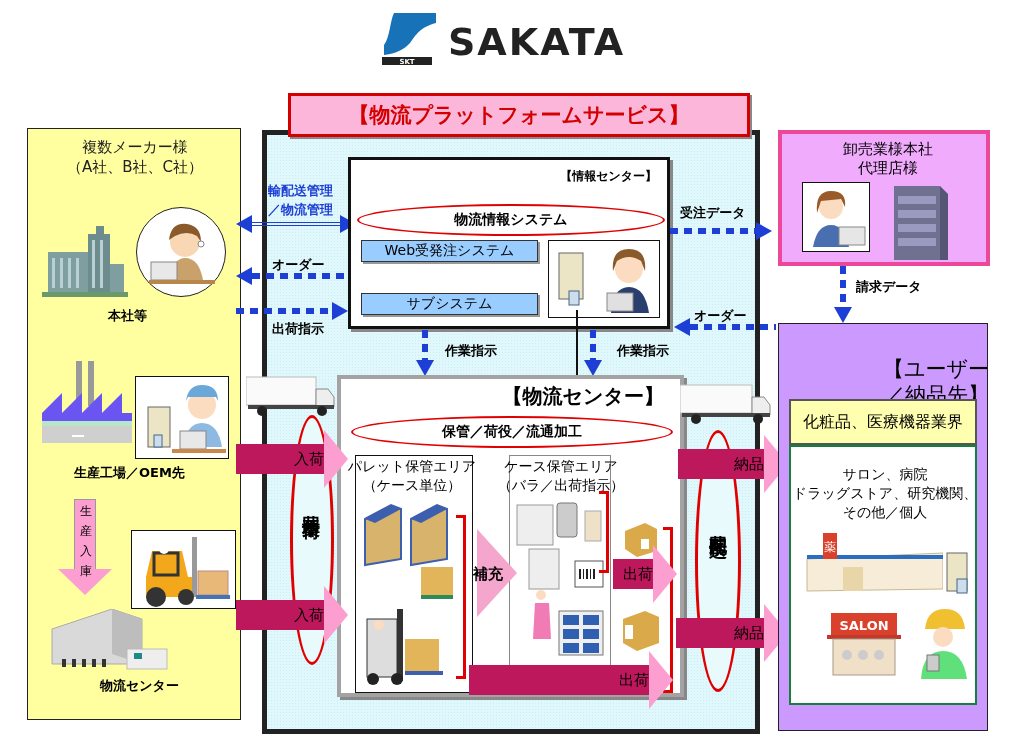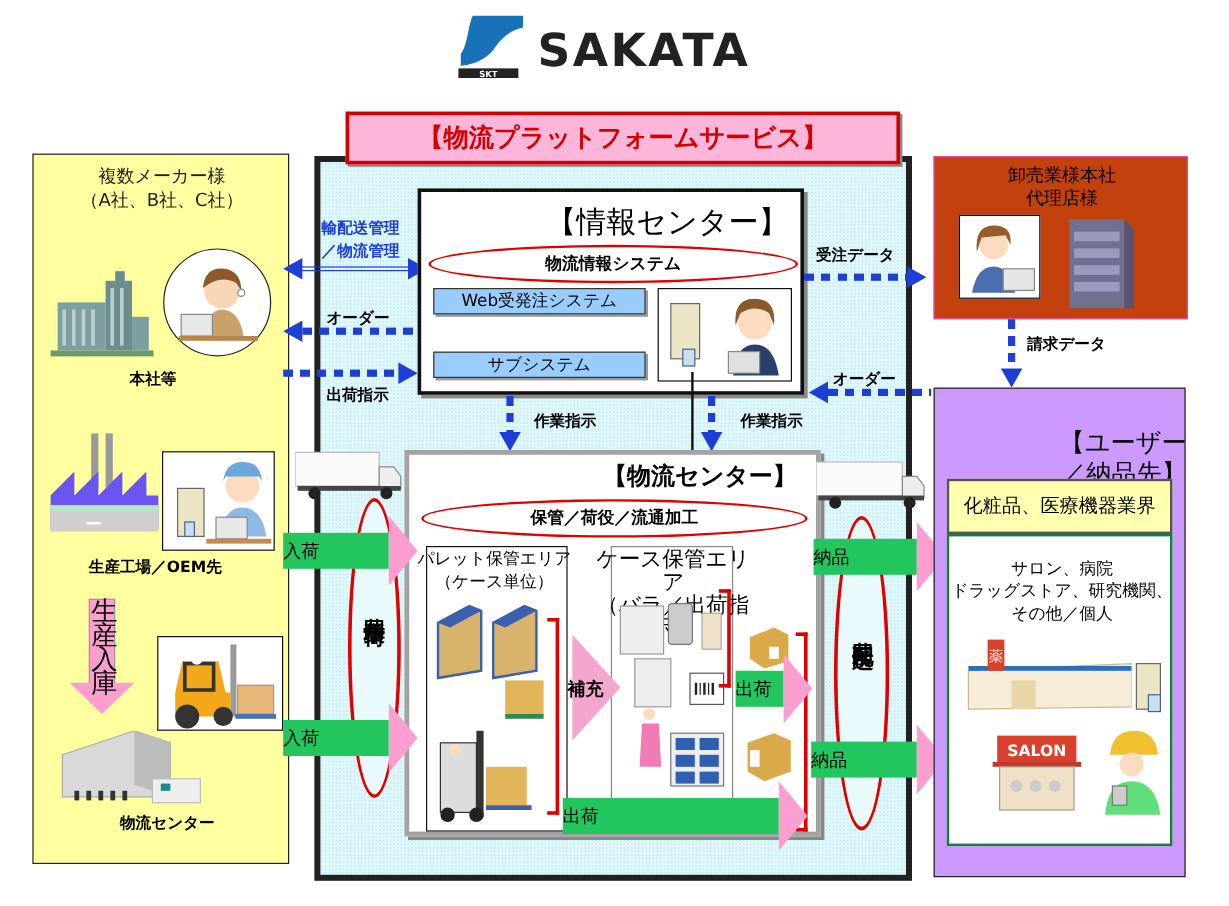--- a/index.html
+++ b/index.html
@@ -12,33 +12,33 @@
 #logo-text{left:448px;top:20px;font-size:38px;font-weight:900;letter-spacing:2px;color:#222;font-family:"DejaVu Sans",sans-serif}
 
 #title-box{left:288px;top:93px;width:462px;height:44px;background:#fbb6da;border:3px solid #d40000;box-shadow:2px 2px 0 #888;display:flex;align-items:center;justify-content:center;font-size:21px;font-weight:bold;color:#d40000}
 
 #platform{left:262px;top:130px;width:498px;height:604px;background:#e0f8fb;border:5px solid #222;background-image:radial-gradient(#c8eef4 1px,transparent 1px);background-size:3px 3px}
 
 #maker{left:27px;top:128px;width:214px;height:592px;background:#ffff9f;border:1px solid #222}
 #maker-title{left:0;top:8px;width:214px;text-align:center;font-size:15px;line-height:20px;color:#222}
 
 #info{left:348px;top:157px;width:322px;height:172px;background:#fff;border:3px solid #111;box-shadow:3px 3px 0 #888}
-#info-title{right:10px;top:8px;font-size:25px;font-weight:normal}
+#info-title{right:10px;top:8px;font-size:12px;font-weight:bold}
 .ellipse{border:2px solid #e00000;border-radius:50%;display:flex;align-items:center;justify-content:center;font-weight:bold;font-size:14px;background:#fff}
 .sysbar{width:177px;height:22px;background:#99ccff;border:1px solid #333;box-shadow:2px 2px 0 #999;display:flex;align-items:center;justify-content:center;font-size:14px}
 
 #logi{left:337px;top:375px;width:347px;height:322px;background:#fff;border:4px solid #a3a3a3;box-shadow:3px 3px 0 #888}
 #logi-title{right:16px;top:4px;font-size:20px;font-weight:bold}
 .area{border:1px solid #111;background:#fff}
 
-.parrow{display:flex;align-items:center;justify-content:flex-start;font-size:15px;background:#22c55e;height:30px;position:absolute;color:#000}
+.parrow{display:flex;align-items:center;justify-content:flex-end;font-size:15px;background:#be185d;height:30px;position:absolute;color:#000}
 .parrow:after{content:"";position:absolute;right:-24px;top:-14px;border-left:24px solid #fc9fd0;border-top:29px solid transparent;border-bottom:29px solid transparent}
 .parrow .lbl{position:relative;z-index:1}
 
-#whole{left:778px;top:130px;width:212px;height:136px;background:#c2410c;border:1px solid #ec4899}
+#whole{left:778px;top:130px;width:212px;height:136px;background:#f0abfc;border:4px solid #ec4899}
 
 #user{left:778px;top:323px;width:210px;height:408px;background:#cc99ff;border:1px solid #222}
 #user-title{left:0;top:32px;width:210px;text-align:right;font-size:21px;line-height:26px}
 #industry{left:10px;top:75px;width:188px;height:46px;background:#ffffb0;border:2px solid #555;display:flex;align-items:center;justify-content:center;font-size:16px}
 #user-white{left:10px;top:121px;width:188px;height:260px;background:#fff;border:2px solid #15803d}
 #user-list{left:0;top:18px;width:188px;text-align:center;font-size:14px;line-height:19px}
 .vlabel{writing-mode:vertical-rl;font-weight:bold;font-size:18px;letter-spacing:2px}
 .dash-h{height:6px;background:repeating-linear-gradient(90deg,#1d3fd6 0 8px,transparent 8px 14px)}
 .dash-v{width:6px;background:repeating-linear-gradient(180deg,#1d3fd6 0 8px,transparent 8px 14px)}
 .tri-r{width:0;height:0;border-left:16px solid #1d3fd6;border-top:9px solid transparent;border-bottom:9px solid transparent}
@@ -111,21 +111,21 @@
       <path d="M50 24 Q52 8 66 8 Q82 8 82 24 L80 20 L52 20 Z" fill="#6ba7d8"></path>
       <path d="M48 70 Q50 46 66 46 Q82 46 86 70 Z" fill="#8db9e2"></path>
       <rect x="44" y="54" width="26" height="18" fill="#e8e8e8" stroke="#888"></rect>
       <rect x="36" y="72" width="54" height="4" fill="#c9894b"></rect>
     </svg>
   </div>
   <div class="abs t b" style="left:46px;top:335px">生産工場／OEM先</div>
 
   <div class="abs" style="left:46px;top:370px;width:22px;height:72px;background:#fc9fd0;border:1px solid #999;border-bottom:none"></div>
   <div class="abs" style="left:30px;top:440px;width:0;height:0;border-top:26px solid #fc9fd0;border-left:27px solid transparent;border-right:27px solid transparent"></div>
-  <div class="abs" style="left:48px;top:372px;width:20px;font-size:22px;line-height:20px;text-align:center;word-break:break-all">生産入庫</div>
+  <div class="abs" style="left:48px;top:372px;width:20px;font-size:12px;line-height:20px;text-align:center;word-break:break-all">生産入庫</div>
 
   <div class="abs frame" style="left:103px;top:401px;width:105px;height:79px">
     <svg style="width:103px;height:77px" viewBox="0 0 103 77">
       <rect x="60" y="6" width="5" height="60" fill="#999"></rect>
       <path d="M14 46 L20 20 L50 20 L56 46 L60 46 L60 66 L14 66 Z" fill="#f2a81a"></path>
       <rect x="22" y="22" width="24" height="22" fill="none" stroke="#333" stroke-width="3"></rect>
       <circle cx="24" cy="66" r="10" fill="#333"></circle>
         <circle cx="54" cy="66" r="8" fill="#333"></circle>
       <rect x="66" y="40" width="30" height="24" fill="#e7b877" stroke="#b88"></rect>
       <rect x="64" y="64" width="34" height="4" fill="#4473b6"></rect>
@@ -200,21 +200,21 @@
 
 <div id="logi" class="abs">
   <div id="logi-title" class="abs">【物流センター】</div>
   <div class="abs ellipse" style="left:10px;top:37px;width:322px;height:32px">保管／荷役／流通加工</div>
   <div class="abs area" style="left:14px;top:76px;width:118px;height:238px"></div>
   <div class="abs area" style="left:168px;top:76px;width:102px;height:240px;border-color:#888"></div>
   <div class="abs" style="left:6px;top:78px;width:130px;text-align:center;font-size:14px;line-height:19px;background:transparent">
     <div>パレット保管エリア</div>
     <div>（ケース単位）</div>
   </div>
-  <div class="abs" style="left:150px;top:78px;width:140px;text-align:center;font-size:18px;line-height:19px">
+  <div class="abs" style="left:150px;top:78px;width:140px;text-align:center;font-size:14px;line-height:19px">
     <div>ケース保管エリア</div>
     <div>（バラ／出荷指示）</div>
   </div>
 
   <svg class="abs" style="left:20px;top:120px;width:110px;height:190px" viewBox="0 0 110 190">
     <path d="M4 20 L30 6 L40 10 L40 60 L4 66 Z" fill="#d8b36b" stroke="#3c5fae" stroke-width="2"></path>
     <path d="M4 20 L30 6 L40 10 L14 24 Z" fill="#3c5fae"></path>
     <path d="M50 20 L76 6 L86 10 L86 60 L50 66 Z" fill="#d8b36b" stroke="#3c5fae" stroke-width="2"></path>
     <path d="M50 20 L76 6 L86 10 L60 24 Z" fill="#3c5fae"></path>
     <rect x="60" y="68" width="32" height="28" fill="#e2b55a"></rect>

